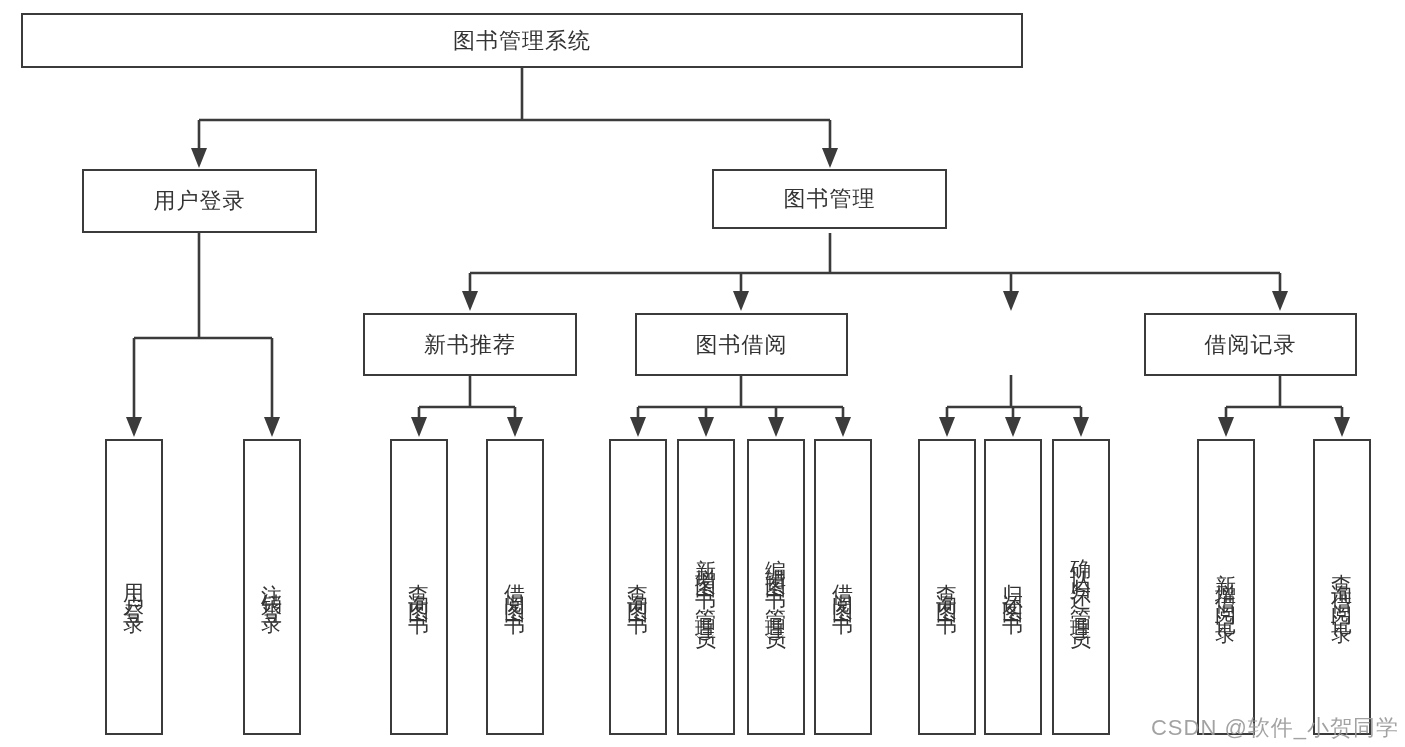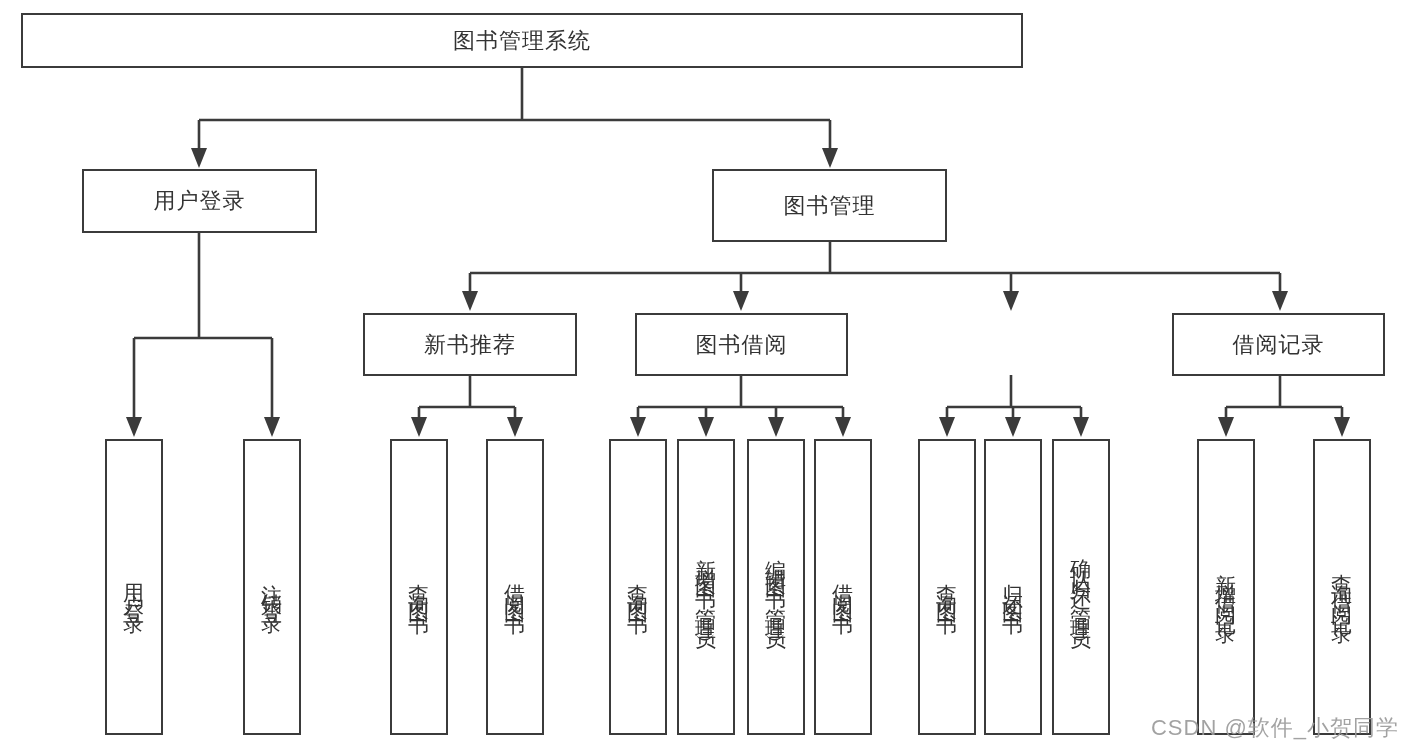--- a/index.html
+++ b/index.html
@@ -87,25 +87,25 @@
       <polygon points="1005,417 1021,417 1013,437"></polygon>
       <polygon points="1073,417 1089,417 1081,437"></polygon>
       <polygon points="1218,417 1234,417 1226,437"></polygon>
       <polygon points="1334,417 1350,417 1342,437"></polygon>
     </g>
   </svg>
 
   <div class="box hbox" style="left:21px;top:13px;width:1002px;height:55px">图书管理系统</div>
 
   <div class="box hbox" style="left:82px;top:169px;width:235px;height:64px">用户登录</div>
-  <div class="box hbox" style="left:712px;top:169px;width:235px;height:73px">图书管理</div>
+  <div class="box hbox" style="left:712px;top:169px;width:235px;height:60px">图书管理</div>
 
   <div class="box hbox" style="left:635px;top:313px;width:213px;height:63px">图书借阅</div>
   <div class="box hbox" style="left:363px;top:313px;width:214px;height:63px">新书推荐</div>
-  <div class="box hbox" style="left:1172px;top:313px;width:213px;height:63px">借阅记录</div>
+  <div class="box hbox" style="left:1144px;top:313px;width:213px;height:63px">借阅记录</div>
 
   <div class="box vbox" style="left:105px;top:439px;width:58px;height:296px">用户登录</div>
   <div class="box vbox" style="left:243px;top:439px;width:58px;height:296px">注销登录</div>
 
   <div class="box vbox" style="left:390px;top:439px;width:58px;height:296px">查询图书</div>
   <div class="box vbox" style="left:486px;top:439px;width:58px;height:296px">借阅图书</div>
 
   <div class="box vbox" style="left:609px;top:439px;width:58px;height:296px">查询图书</div>
   <div class="box vbox" style="left:677px;top:439px;width:58px;height:296px">新增图书（管理员）</div>
   <div class="box vbox" style="left:747px;top:439px;width:58px;height:296px">编辑图书（管理员）</div>

